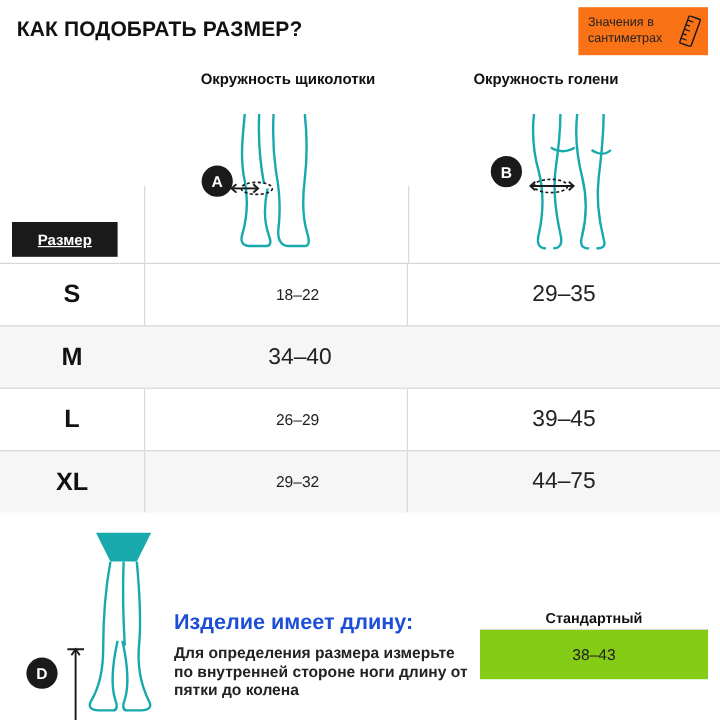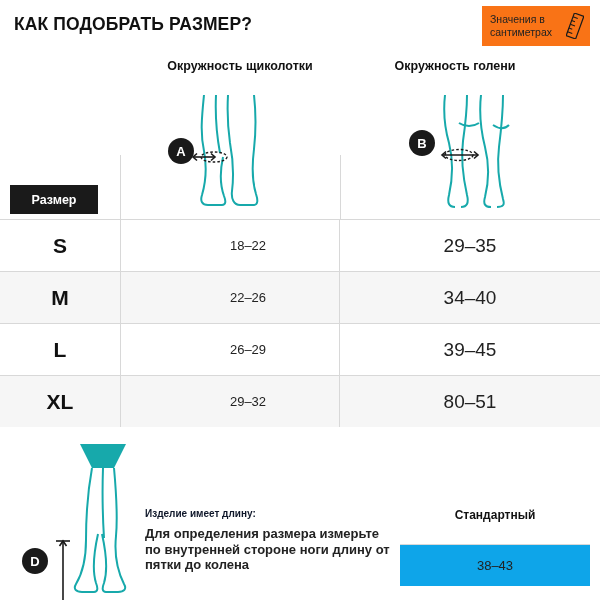--- a/index.html
+++ b/index.html
@@ -155,20 +155,21 @@
     top: 185px;
     width: 88px;
     height: 29px;
     background: #1a1a1a;
     color: #ffffff;
     font-size: 12.5px;
     font-weight: bold;
     display: flex;
     align-items: center;
     justify-content: center;
+    text-decoration: underline;
   }
 
   
   .bottom {
     position: absolute;
     left: 0;
     top: 440px;
     width: 600px;
     height: 160px;
   }
@@ -187,48 +188,48 @@
     height: 86px;
   }
 
   .bottom-text {
     position: absolute;
     left: 145px;
     top: 68px;
     width: 245px;
   }
   .bottom-text .bt-title {
-    font-size: 10px;
-    font-weight: bold;
-    color: #0f172a;
+    font-size: 18px;
+    font-weight: bold;
+    color: #1d4ed8;
     margin-bottom: 7px;
   }
   .bottom-text .bt-body {
     font-size: 13px;
     line-height: 15.5px;
     color: #222222;
     font-weight: bold;
   }
 
   .std-block {
     position: absolute;
     left: 400px;
     top: 68px;
     width: 190px;
   }
   .std-head {
     text-align: center;
     font-size: 12px;
     font-weight: bold;
     color: #111111;
-    padding-bottom: 22px;
+    padding-bottom: 2px;
     border-bottom: 1px solid #d8d8d8;
   }
   .std-val {
-    background: #0ea5e9;
+    background: #84cc16;
     text-align: center;
     font-size: 13px;
     color: #222222;
     padding: 13px 0;
   }
 </style>
 </head>
 <body>
 
 <div class="page">
@@ -298,32 +299,31 @@
   <div class="size-label">Размер</div>
 
   <div class="table">
     <div class="table-row first">
       <div class="cell cell-size">S</div>
       <div class="cell cell-a">18–22</div>
       <div class="cell cell-b">29–35</div>
     </div>
     <div class="table-row alt">
       <div class="cell cell-size">M</div>
-      <div class="cell cell-a">22–26</div>
       <div class="cell cell-b">34–40</div>
     </div>
     <div class="table-row">
       <div class="cell cell-size">L</div>
       <div class="cell cell-a">26–29</div>
       <div class="cell cell-b">39–45</div>
     </div>
     <div class="table-row alt">
       <div class="cell cell-size">XL</div>
       <div class="cell cell-a">29–32</div>
-      <div class="cell cell-b">80–51</div>
+      <div class="cell cell-b">44–75</div>
     </div>
   </div>
 
   <div class="bottom">
 
     <div id="illus-d">
       <svg viewBox="0 0 110 155" width="110" height="155">
         <path d="M32 2 L78 2 L66 26 L44 26 Z" fill="#17a9ab"></path>
         <g fill="none" stroke="#17a9ab" stroke-width="2">
           <path d="M44 26 C40 48 38 74 38 98 C38 118 34 132 28 142 C25 147 28 150 34 150 L46 150 C50 150 50 146 48 141 C44 128 46 110 50 92"></path>

